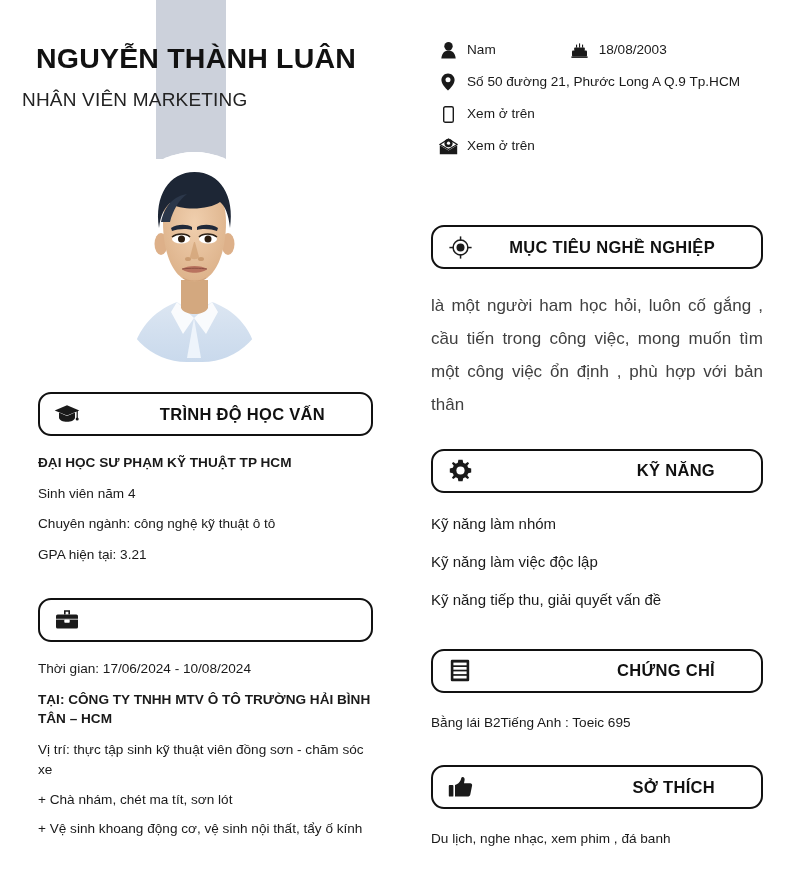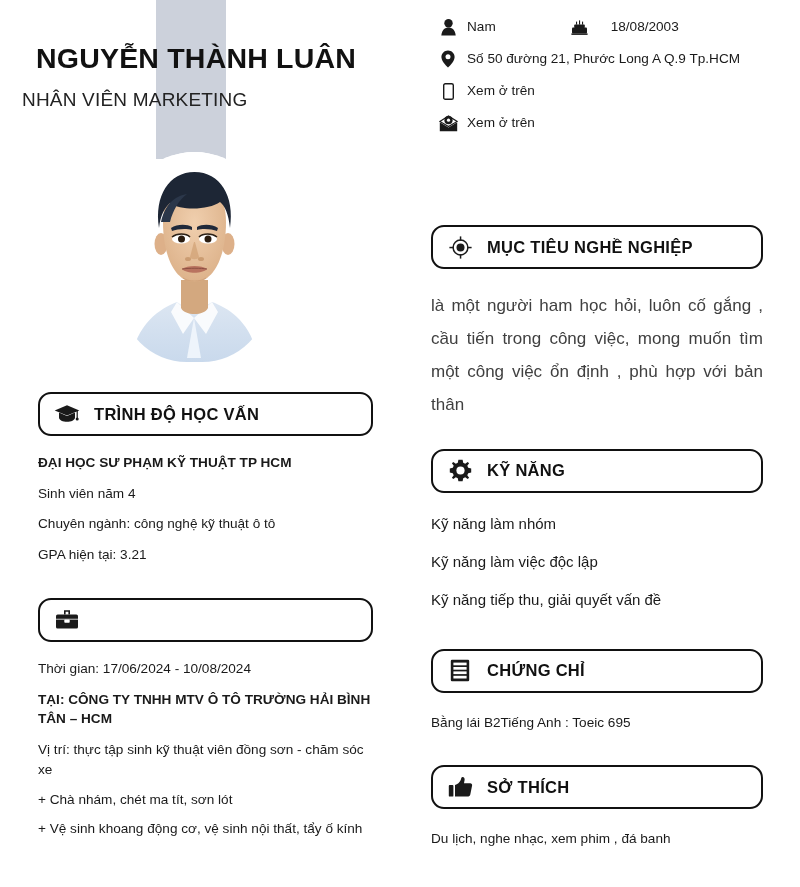--- a/index.html
+++ b/index.html
@@ -79,35 +79,35 @@
     border-radius: 74px 74px 66px 66px;
     overflow: hidden;
     background: #ffffff;
   }
   .photo svg { display: block; }
 
   
   .contact {
     position: absolute;
     left: 437px;
-    top: 16px;
+    top: 39px;
     width: 350px;
   }
   .contact-row {
     display: flex;
     align-items: center;
     margin-bottom: 10px;
     min-height: 22px;
   }
   .contact-row.two-col { justify-content: flex-start; }
   .c-item {
     display: flex;
     align-items: center;
   }
-  .c-item.right-item { margin-left: 73px; gap: 12px; }
+  .c-item.right-item { margin-left: 73px; }
   .c-icon {
     width: 22px;
     min-width: 22px;
     height: 20px;
     display: flex;
     align-items: center;
     justify-content: center;
     margin-right: 8px;
   }
   .c-icon svg { display: block; }
@@ -145,21 +145,21 @@
   .pill-icon {
     width: 54px;
     min-width: 54px;
     display: flex;
     align-items: center;
     justify-content: center;
   }
   .pill-icon svg { display: block; }
   .pill-title {
     flex: 1;
-    text-align: left;
+    text-align: right;
     font-size: 16.5px;
     font-weight: bold;
     letter-spacing: 0.3px;
     color: #111111;
     padding-right: 46px;
   }
 
   
   .sec-body { margin-top: 17px; }
   .sec-body.right-body { margin-top: 20px; }

